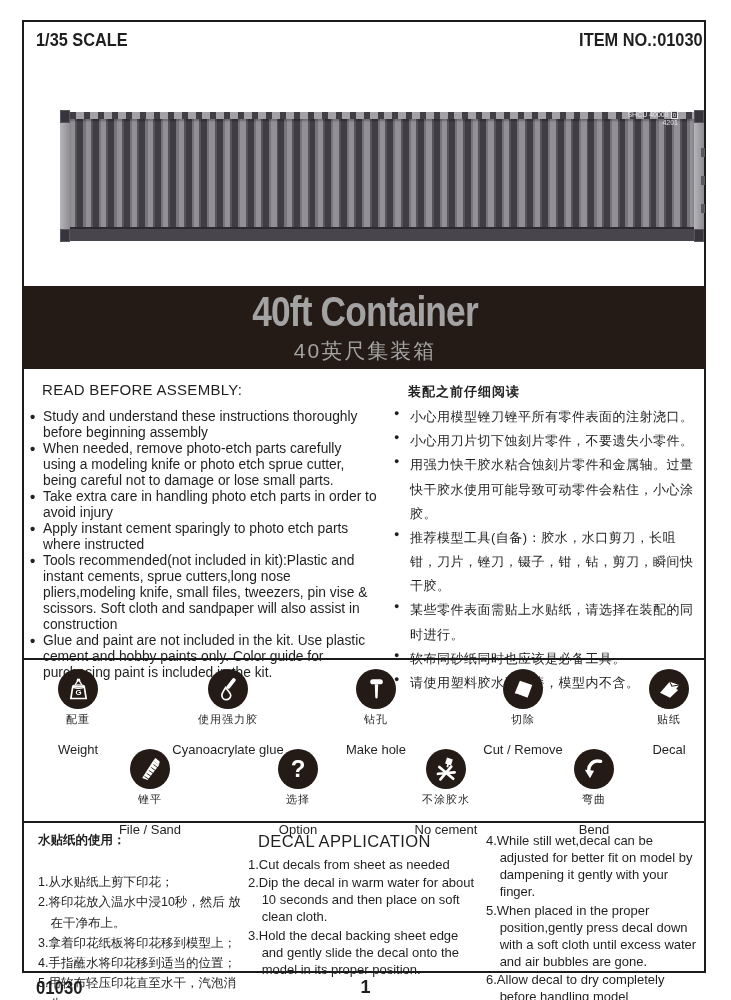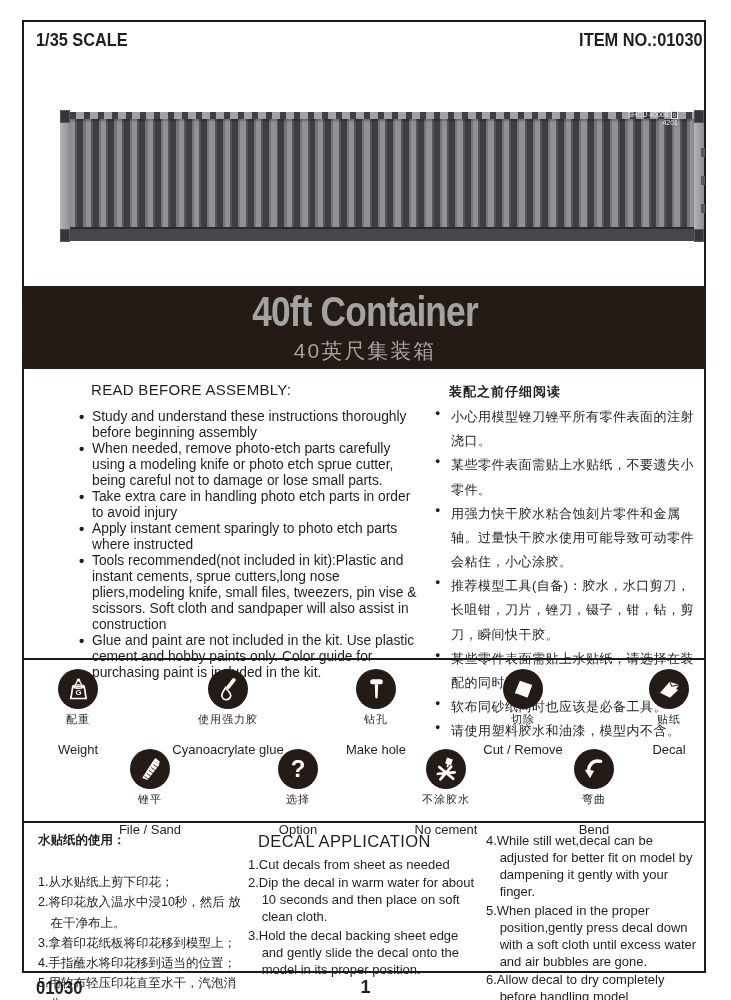--- a/index.html
+++ b/index.html
@@ -30,21 +30,21 @@
   .cont .marking{position:absolute;right:26px;top:7px;color:#e9e8ec;font-size:7px;line-height:8px;text-align:right;white-space:nowrap;}
   .cont .marking .chk{display:inline-block;border:1px solid #e9e8ec;padding:0 1px;margin-left:2px;font-size:6px;line-height:6px;}
 
   
   .titlebar{position:absolute;left:24px;top:286px;width:682px;height:83px;background:#241b16;color:#a3a3a3;text-align:center;}
   .titlebar .t-en{font-size:43px;font-weight:bold;letter-spacing:-1px;transform:scaleX(.82);transform-origin:center;margin-top:2px;line-height:46px;}
   .titlebar .t-zh{font-size:21px;letter-spacing:2px;margin-top:3px;text-align:center;}
 
   
   .readsec{position:absolute;left:24px;top:369px;width:682px;height:289px;display:flex;box-sizing:border-box;}
-  .read-left{width:356px;box-sizing:border-box;padding:12px 2px 0 14px;margin-left:41px;}
+  .read-left{width:356px;box-sizing:border-box;padding:12px 2px 0 6px;}
   .read-right{flex:1;box-sizing:border-box;padding:12px 8px 0 14px;}
   .rb-head-en{font-size:15px;margin:0 0 11px 12px;letter-spacing:.3px;}
   .rb-head-zh{font-size:13px;font-weight:bold;margin:2px 0 4px 14px;letter-spacing:1px;}
   ul.blist{list-style:none;margin:0;padding:0;}
   ul.blist.en li{position:relative;padding-left:13px;font-size:13.8px;line-height:1.16;letter-spacing:0;}
   ul.blist.en li::before{content:"\2022";position:absolute;left:0;top:-1px;font-size:15px;font-weight:bold;}
   ul.blist.zh li{position:relative;padding-left:16px;font-size:13px;line-height:1.86;letter-spacing:.5px;}
   ul.blist.zh li::before{content:"\25CF";position:absolute;left:0;top:0;font-size:9px;}
 
   
@@ -110,21 +110,21 @@
       <li>Take extra care in handling photo etch parts in order to avoid injury</li>
       <li>Apply instant cement sparingly to photo etch parts where instructed</li>
       <li>Tools recommended(not included in kit):Plastic and instant cements, sprue cutters,long nose pliers,modeling knife, small files, tweezers, pin vise &amp; scissors. Soft cloth and sandpaper will also assist in construction</li>
       <li>Glue and paint are not included in the kit. Use plastic cement and hobby paints only. Color guide for purchasing paint is included in the kit.</li>
     </ul>
   </div>
   <div class="read-right">
     <div class="rb-head-zh">装配之前仔细阅读</div>
     <ul class="blist zh">
       <li>小心用模型锉刀锉平所有零件表面的注射浇口。</li>
-      <li>某些零件表面需贴上水贴纸，不要遗失小零件。</li>
+      <li>小心用刀片切下蚀刻片零件，不要遗失小零件。</li>
       <li>用强力快干胶水粘合蚀刻片零件和金属轴。过量快干胶水使用可能导致可动零件会粘住，小心涂胶。</li>
       <li>推荐模型工具(自备)：胶水，水口剪刀，长咀钳，刀片，锉刀，镊子，钳，钻，剪刀，瞬间快干胶。</li>
       <li>某些零件表面需贴上水贴纸，请选择在装配的同时进行。</li>
       <li>软布同砂纸同时也应该是必备工具。</li>
       <li>请使用塑料胶水和油漆，模型内不含。</li>
     </ul>
   </div>
 </div>
 
 <div class="symsec">

